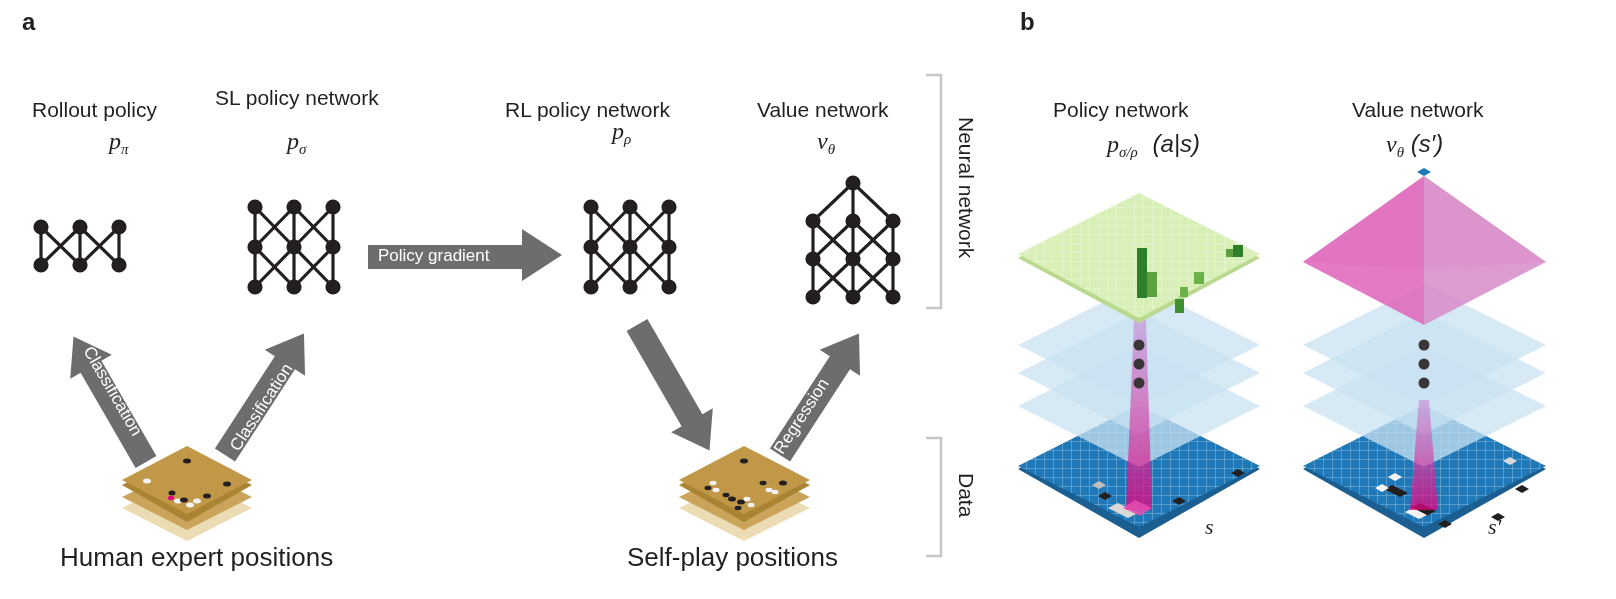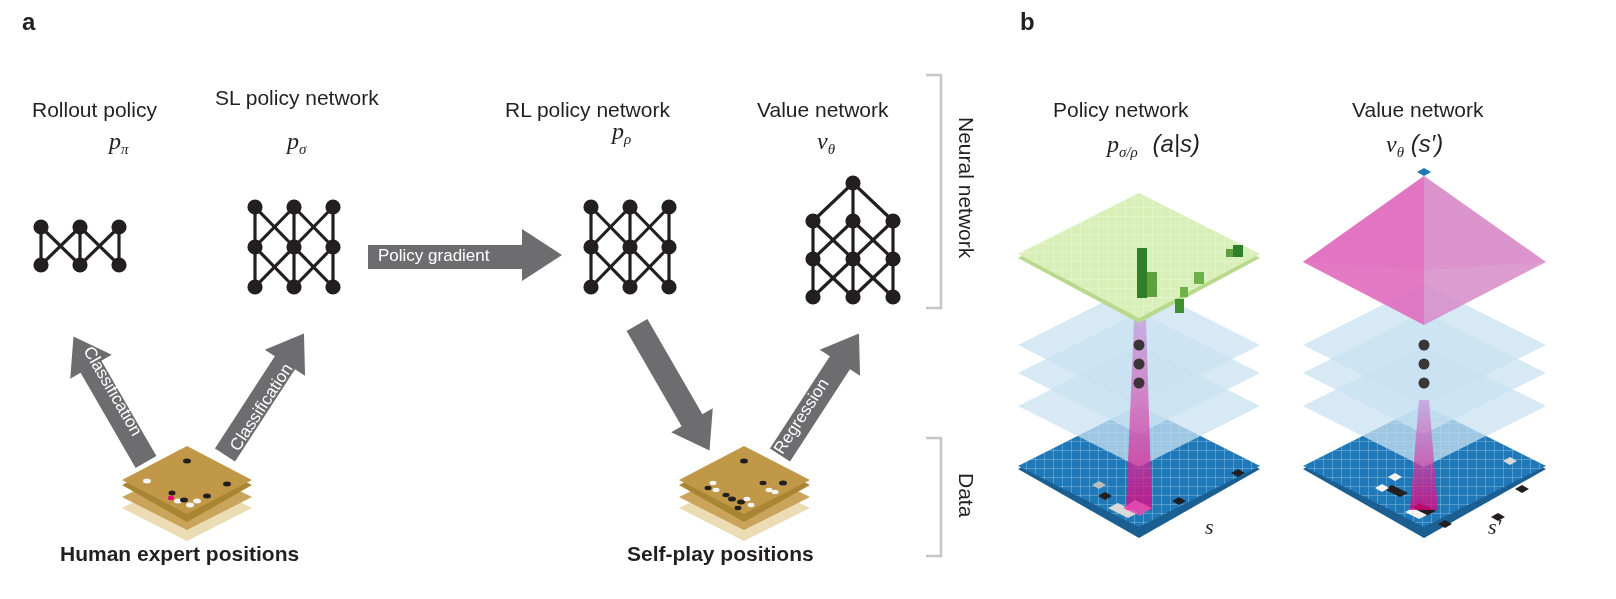--- a/index.html
+++ b/index.html
@@ -3,21 +3,21 @@
 <meta charset="utf-8">
 <style>
   html, body { margin: 0; padding: 0; background: #ffffff; }
   body { width: 1616px; height: 599px; position: relative; overflow: hidden;
          font-family: "Liberation Sans", sans-serif; color: #231f20; }
   .abs { position: absolute; }
   .panel-letter { font-weight: bold; font-size: 24px; }
   .heading { font-size: 21px; white-space: nowrap; margin-top: 46px; }
   .sym { font-family: "Liberation Serif", serif; font-style: italic; font-size: 24px; white-space: nowrap; }
   .sym sub { font-size: 15px; vertical-align: -5px; }
-  .caption { font-size: 21px; white-space: nowrap; font-weight: bold; }
+  .caption { font-size: 26px; white-space: nowrap; }
   .arrow-label { color: #ffffff; font-size: 17px; white-space: nowrap; }
   .bracket-label { font-size: 21px; white-space: nowrap; transform-origin: left top; transform: rotate(90deg); }
   svg { position: absolute; left: 0; top: 0; }
 </style>
 </head>
 <body>
 
 <div class="abs panel-letter" style="left:22px; top:8px;">a</div>
 
 <div class="abs heading" style="left:32px; top:52px;">Rollout policy</div>

